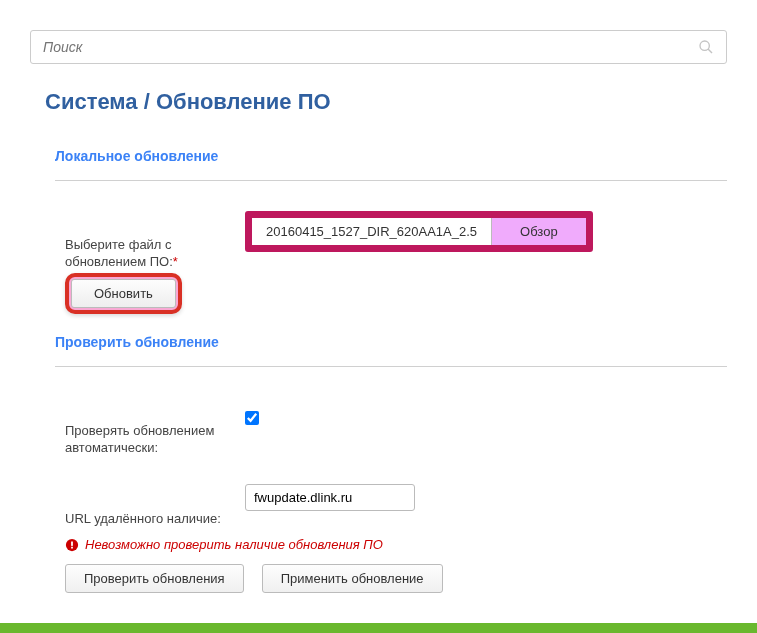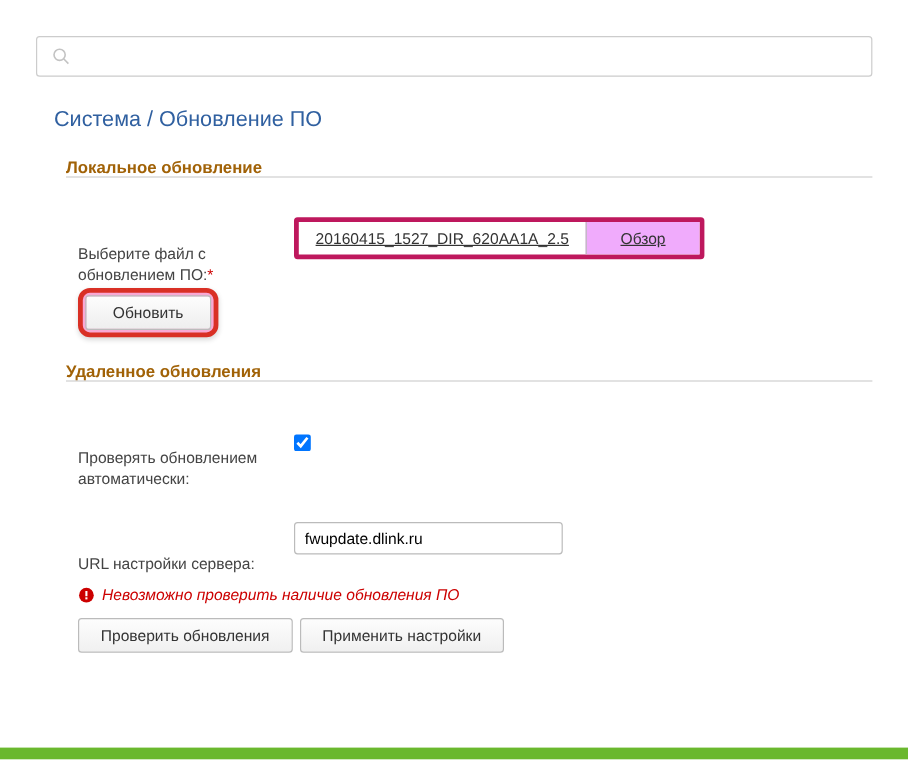--- a/index.html
+++ b/index.html
@@ -29,60 +29,59 @@
       color: #999;
       font-style: italic;
     }
     .search-icon {
       width: 16px;
       height: 16px;
       opacity: 0.5;
     }
     .breadcrumb {
       color: #3060a0;
-      font-size: 18px;
-      font-weight: normal;
-      margin-bottom: 21px;
+      font-size: 22px;
+      font-weight: bold;
+      margin-bottom: 33px;
       padding-left: 15px;
     }
     .section {
       margin-left: 25px;
       margin-bottom: 20px;
     }
     .section-title {
-      color: #a16207;
+      color: #3b82f6;
       font-size: 14px;
       font-weight: bold;
-      padding-bottom: 0;
+      padding-bottom: 16px;
       border-bottom: 1px solid #d0d0d0;
       margin-bottom: 12px;
     }
     .form-row {
       display: flex;
       align-items: center;
       margin-bottom: 10px;
       padding-left: 10px;
     }
     .form-label {
       width: 180px;
       font-size: 13px;
       color: #444;
       line-height: 1.3;
       margin-top: 44px;
     }
     .required-star {
       color: #c00;
     }
     .file-display {
-      border: 4px solid #be185d;
+      border: 7px solid #be185d;
       border-radius: 3px;
       display: flex;
       align-items: flex-start;
       overflow: hidden;
-      text-decoration: underline;
     }
     .file-name {
       padding: 6px 14px;
       font-size: 13px;
       color: #333;
       min-width: 230px;
       text-align: center;
     }
     .browse-btn {
       border: none;
@@ -114,21 +113,21 @@
     }
     .checkbox-input {
       width: 14px;
       height: 14px;
     }
     .text-input {
       border: 1px solid #bbb;
       border-radius: 3px;
       padding: 5px 8px;
       font-size: 13px;
-      width: 224px;
+      width: 170px;
     }
     .error-row {
       display: flex;
       align-items: flex-end;
       gap: 6px;
       padding-left: 10px;
       margin-top: 8px;
       margin-bottom: 12px;
     }
     .error-icon {
@@ -136,21 +135,21 @@
       height: 14px;
       flex-shrink: 0;
     }
     .error-text {
       color: #c00;
       font-style: italic;
       font-size: 13px;
     }
     .button-row {
       display: flex;
-      gap: 6px;
+      gap: 18px;
       padding-left: 10px;
     }
     .std-btn {
       background: linear-gradient(#fdfdfd, #f0f0f0);
       border: 1px solid #bbb;
       border-radius: 3px;
       padding: 6px 18px;
       font-size: 13px;
       color: #333;
       cursor: pointer;
@@ -165,20 +164,21 @@
     }
     .label-overlay {
       position: relative;
       z-index: 0;
     }
   </style>
 </head>
 <body>
 
 <div class="search-container">
+  <input type="text" class="search-input" placeholder="Поиск" style="">
   <svg class="search-icon" viewBox="0 0 24 24" fill="none" stroke="#888" stroke-width="2">
     <circle cx="10" cy="10" r="7"></circle>
     <line x1="15" y1="15" x2="21" y2="21"></line>
   </svg>
 </div>
 
 <div class="breadcrumb">
   <span>Система</span><span> / </span><span>Обновление ПО</span>
 </div>
 
@@ -196,40 +196,40 @@
   </div>
 
   <div class="form-row" style="padding-left:10px;">
     <span class="update-btn-wrapper">
       <button class="update-btn">Обновить</button>
     </span>
   </div>
 </div>
 
 <div class="section">
-  <div class="section-title">Удаленное обновления</div>
+  <div class="section-title">Проверить обновление</div>
 
   <div class="form-row">
     <div class="form-label">Проверять обновлением автоматически:</div>
     <input type="checkbox" class="checkbox-input" checked="" style="">
   </div>
 
   <div class="form-row">
-    <div class="form-label">URL настройки сервера:</div>
+    <div class="form-label">URL удалённого наличие:</div>
     <input type="text" class="text-input" value="fwupdate.dlink.ru" style="">
   </div>
 
   <div class="error-row">
     <svg class="error-icon" viewBox="0 0 16 16">
       <circle cx="8" cy="8" r="7" fill="#c00"></circle>
       <rect x="7" y="4" width="2" height="5" fill="#fff"></rect>
       <rect x="7" y="10" width="2" height="2" fill="#fff"></rect>
     </svg>
     <span class="error-text">Невозможно проверить наличие обновления ПО</span>
   </div>
 
   <div class="button-row">
     <button class="std-btn">Проверить обновления</button>
-    <button class="std-btn">Применить настройки</button>
+    <button class="std-btn">Применить обновление</button>
   </div>
 </div>
 
 <div class="bottom-green-bar"></div>
 
 </body></html>

